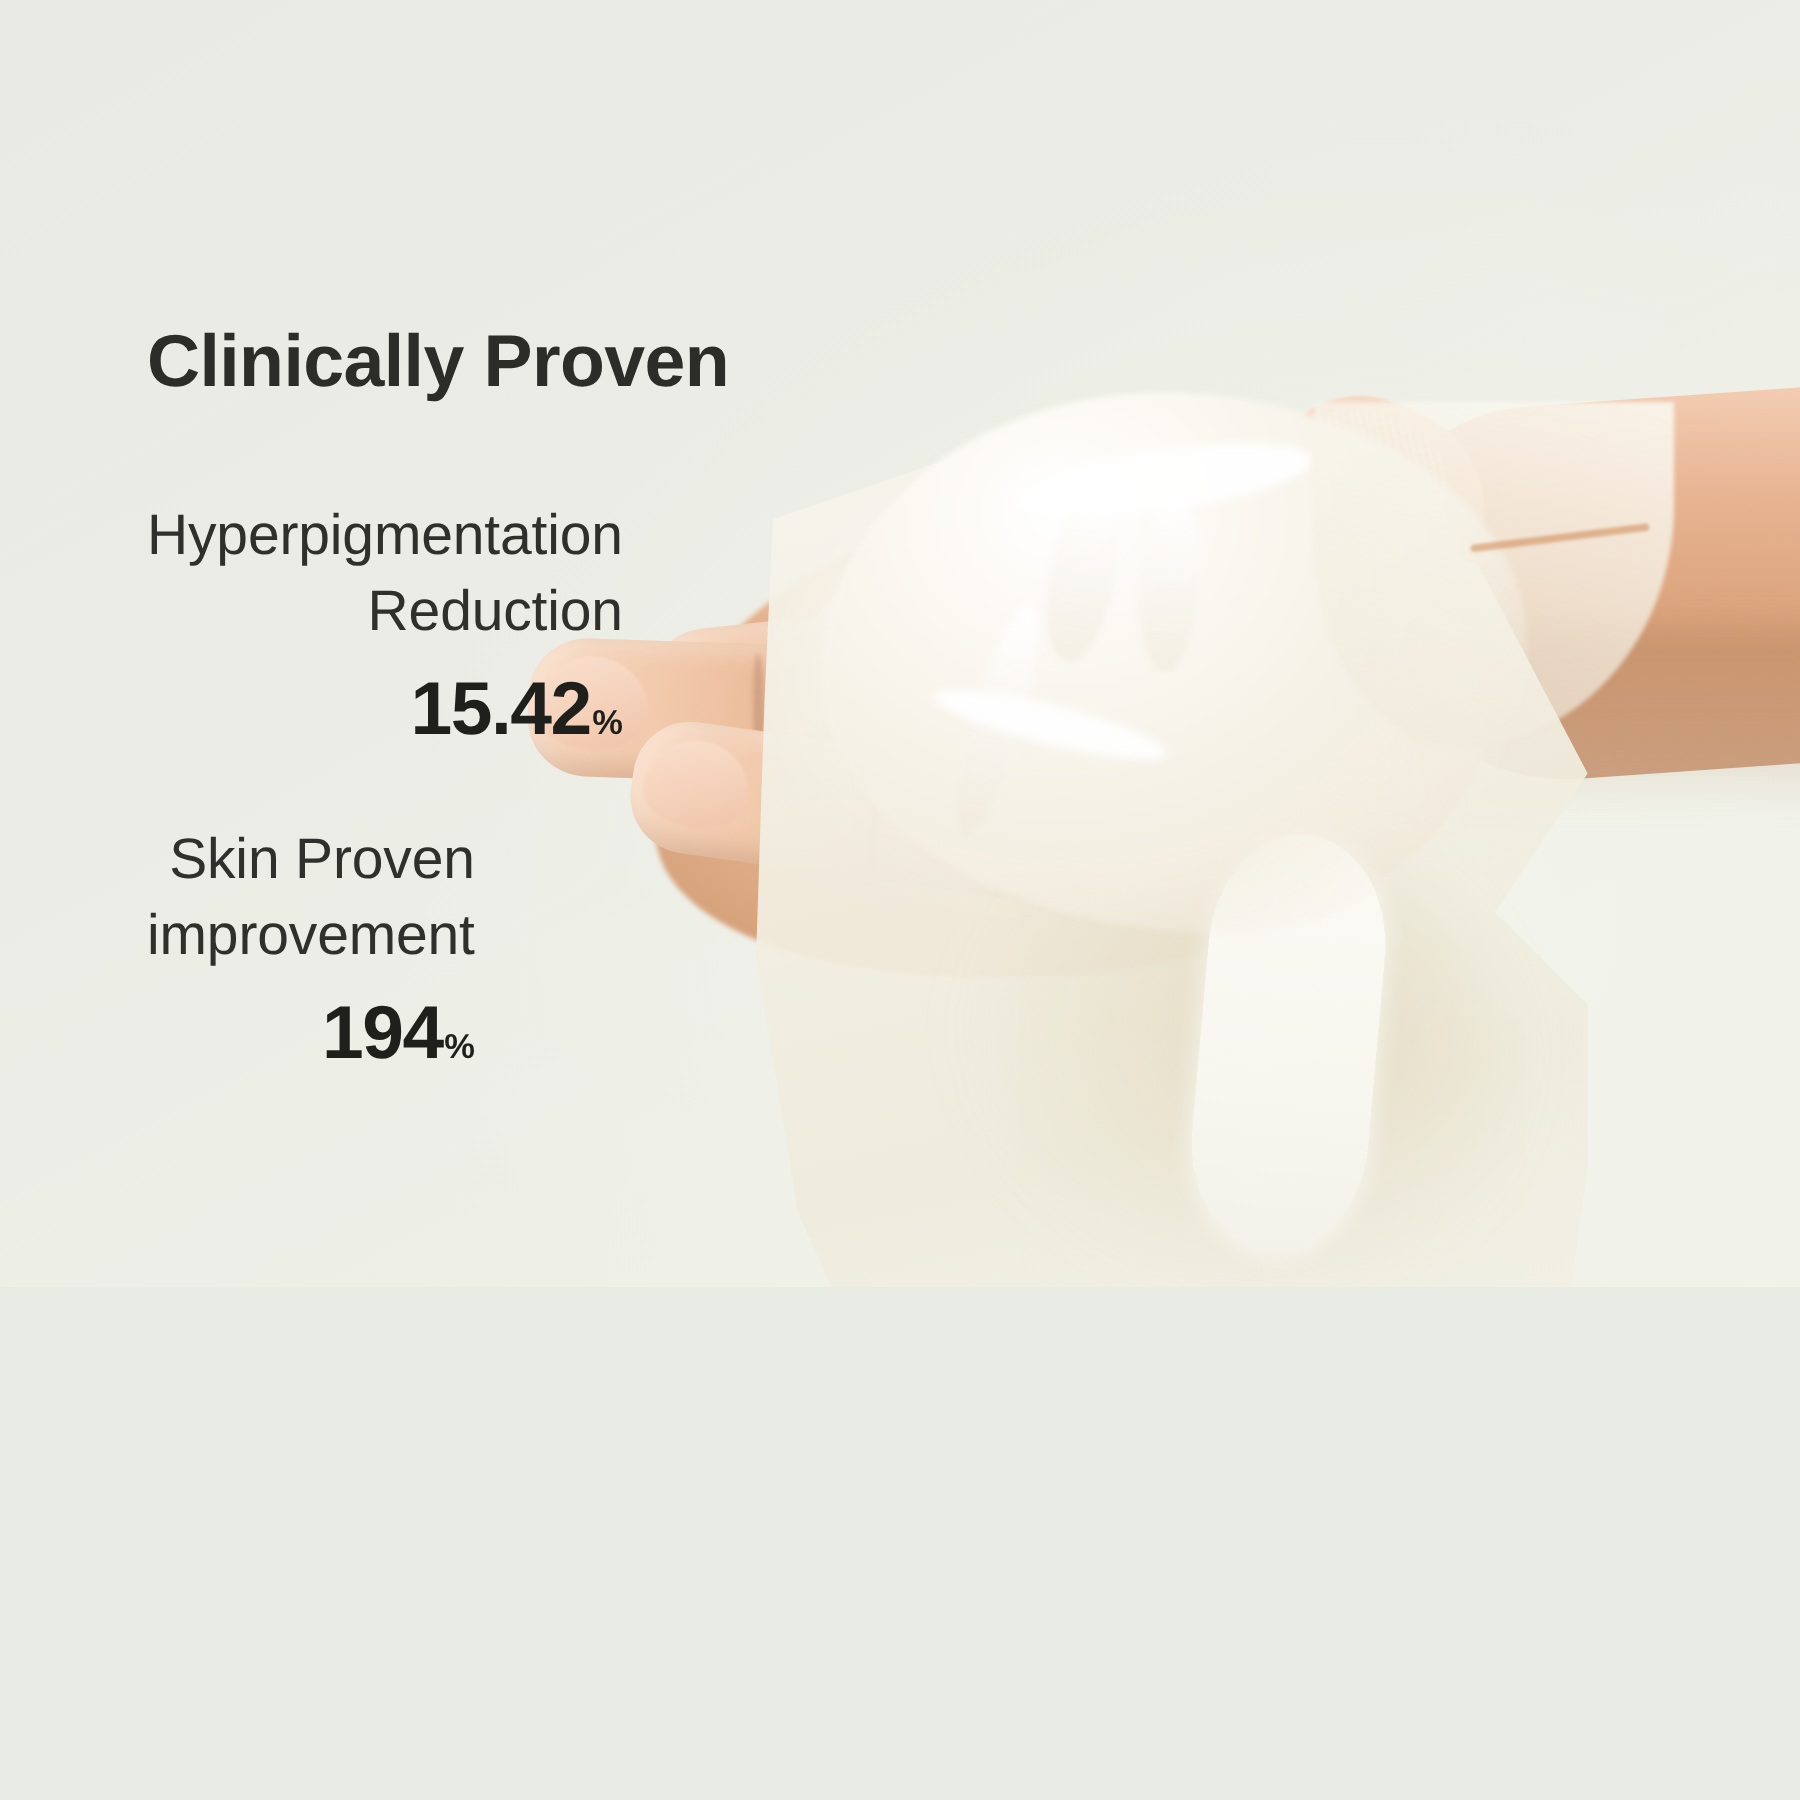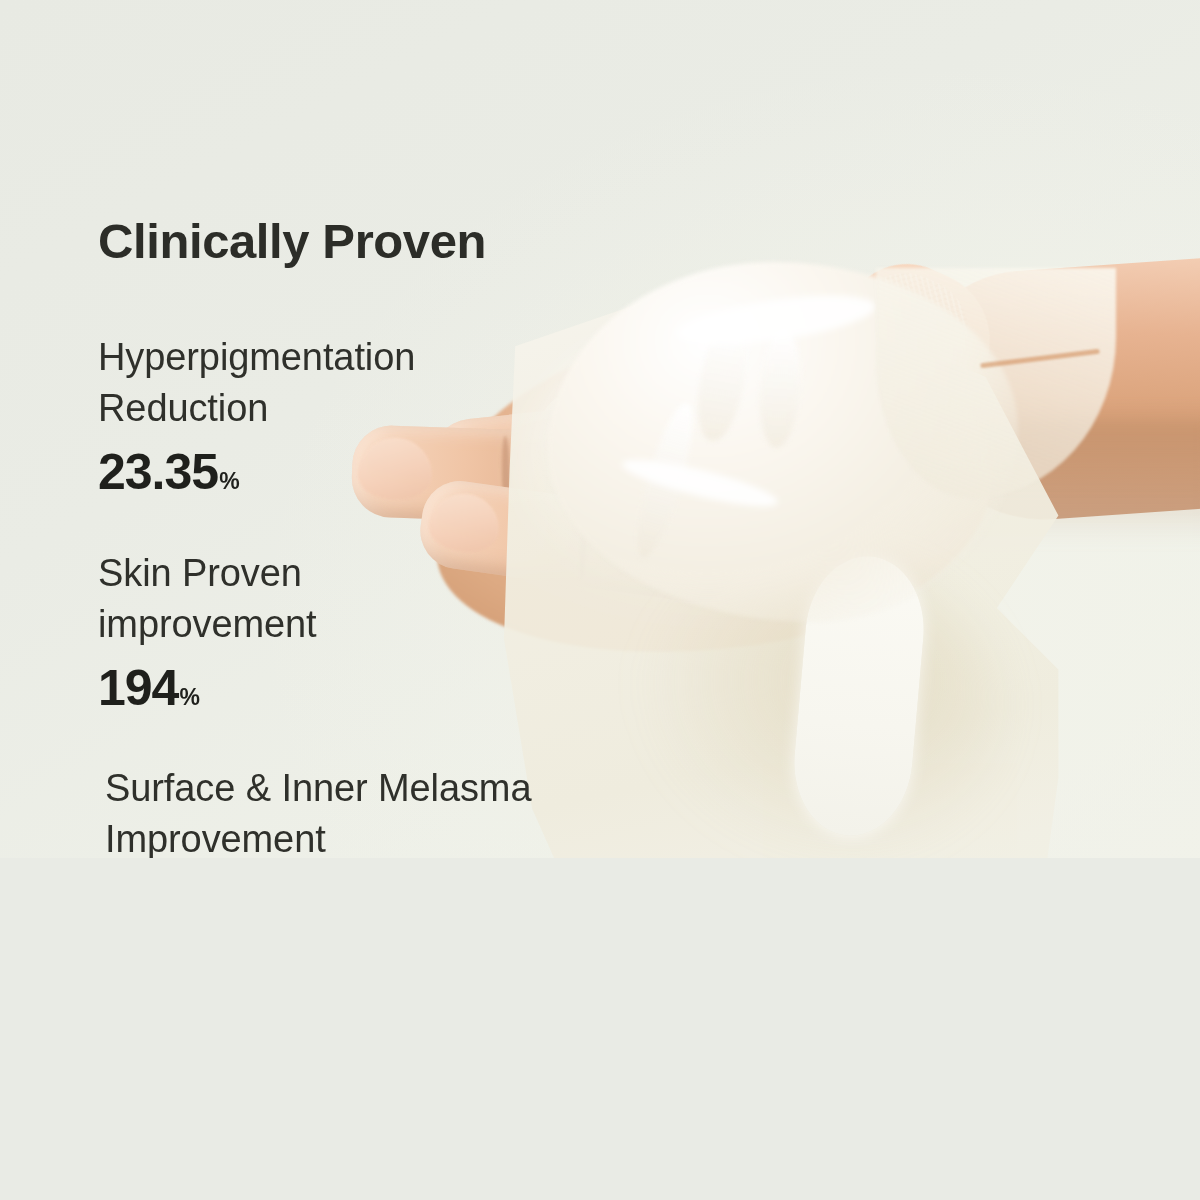--- a/index.html
+++ b/index.html
@@ -10,20 +10,21 @@
 
   #canvas {
     position: relative;
     width: 1200px;
     height: 858px;
     overflow: hidden;
     font-family: "Liberation Sans", "DejaVu Sans", sans-serif;
     background:
       radial-gradient(ellipse 1100px 900px at 78% 72%, #f2f3ea 0%, rgba(242,243,234,0) 62%),
       linear-gradient(152deg, #e8eae3 0%, #eaece5 38%, #eef0e8 72%, #f0f1e9 100%);
+    text-align: right;
   }
 
   
   #photo {
     position: absolute;
     left: 0; top: 0;
     width: 1200px;
     height: 1200px;
     overflow: hidden;
   }
@@ -356,34 +357,27 @@
   </div>
 
   <div id="text-layer">
 
     <div class="headline">Clinically Proven</div>
 
     <div class="stat" id="stat-1">
       <div class="label">Hyperpigmentation
 Reduction</div>
       <div class="value">
-        <span>23.35</span><span class="pct">%</span>
+        <span>15.42</span><span class="pct">%</span>
       </div>
     </div>
 
     <div class="stat" id="stat-2">
       <div class="label">Skin Proven
 improvement</div>
       <div class="value">
         <span>194</span><span class="pct">%</span>
       </div>
     </div>
 
-    <div class="stat" id="stat-3">
-      <div class="label">Surface &amp; Inner Melasma
-Improvement</div>
-      <div class="value">
-        <span>100</span><span class="pct">%</span>
-      </div>
-    </div>
 
   </div>
 </div>
 
 </body></html>

